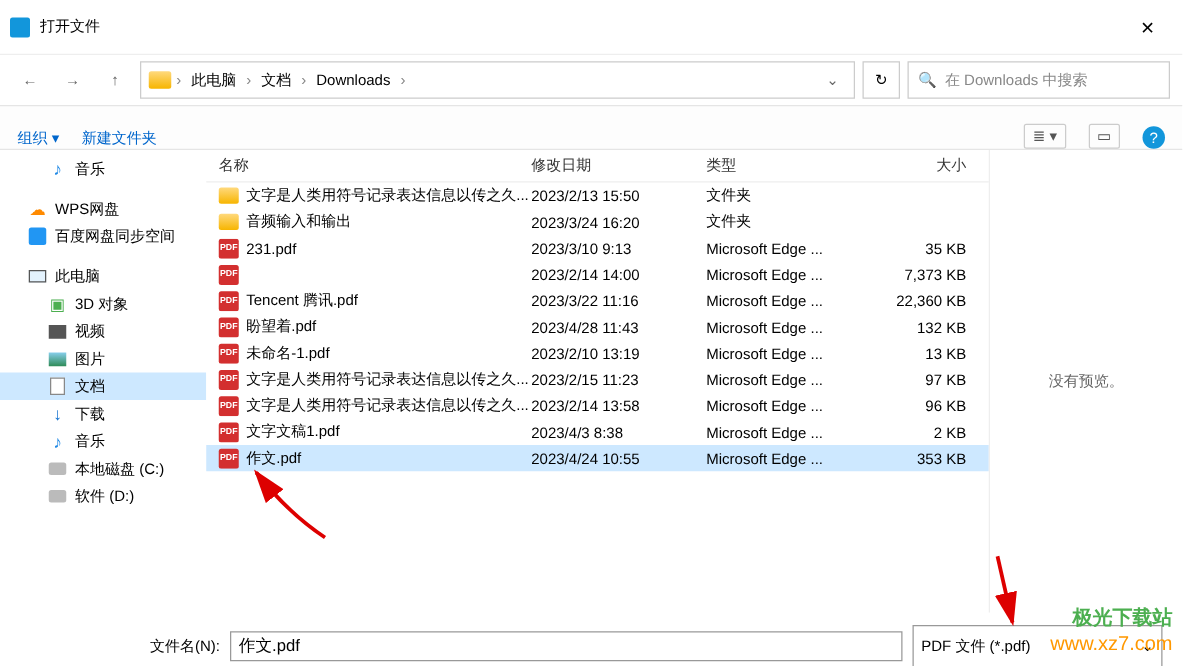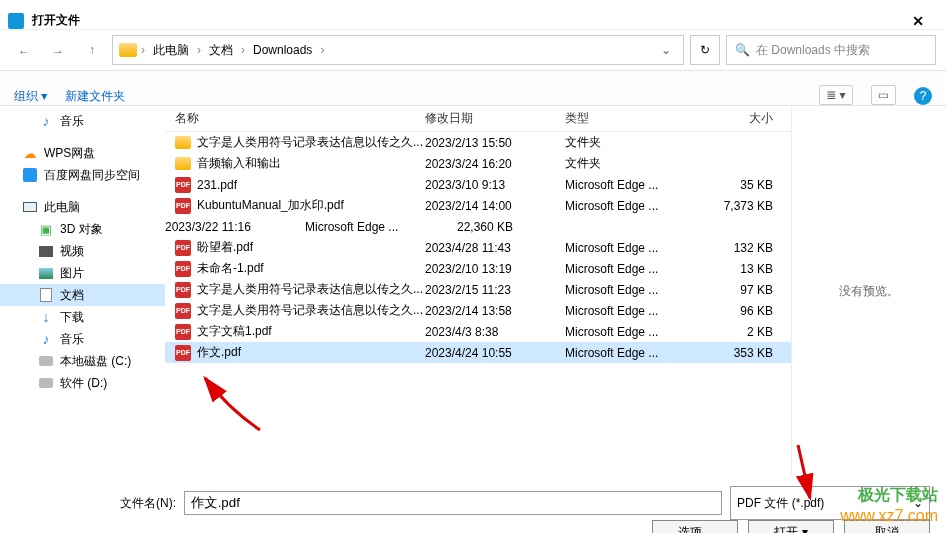--- a/index.html
+++ b/index.html
@@ -1,17 +1,17 @@
 <!DOCTYPE html>
 <html><head>
 <meta charset="utf-8">
 <style>
 * { margin: 0; padding: 0; box-sizing: border-box; font-family: "Microsoft YaHei", "Segoe UI", sans-serif; }
 body { background: #fff; width: 946px; height: 533px; overflow: hidden; position: relative; font-size: 12px; }
-.titlebar { height: 30px; display: flex; align-items: flex-end; padding: 0 8px; border-bottom: 1px solid #eee; font-weight: bold; }
+.titlebar { height: 44px; display: flex; align-items: center; padding: 0 8px; border-bottom: 1px solid #eee; }
 .titlebar .app-icon { width: 16px; height: 16px; background: #1296db; border-radius: 2px; margin-right: 8px; }
 .titlebar .title { flex: 1; font-size: 12px; }
 .titlebar .close { width: 40px; text-align: center; font-size: 14px; cursor: pointer; }
 .navbar { height: 40px; display: flex; align-items: center; padding: 0 10px; gap: 6px; }
 .nav-btn { width: 28px; height: 28px; display: flex; align-items: center; justify-content: center; color: #666; cursor: pointer; border-radius: 3px; }
 .path-box { flex: 1; height: 30px; border: 1px solid #ccc; display: flex; align-items: center; padding: 0 6px; gap: 4px; }
 .path-icon { width: 18px; height: 14px; background: linear-gradient(#ffd97d,#f7b500); border-radius: 2px; }
 .crumb { padding: 0 4px; cursor: pointer; }
 .crumb-sep { color: #888; }
 .path-expand { margin-left: auto; color: #666; padding: 0 6px; cursor: pointer; }
@@ -205,27 +205,30 @@
               <div class="fi-pdf">PDF</div>
               <span>231.pdf</span>
             </div>
             <div class="col-date">2023/3/10 9:13</div>
             <div class="col-type">Microsoft Edge ...</div>
             <div class="col-size">35 KB</div>
           </div>
           <div class="fl-row">
             <div class="col-name">
               <div class="fi-pdf">PDF</div>
-              <span>KubuntuManual_加水印.pdf</span>
             </div>
             <div class="col-date">2023/2/14 14:00</div>
             <div class="col-type">Microsoft Edge ...</div>
             <div class="col-size">7,373 KB</div>
           </div>
           <div class="fl-row">
+            <div class="col-name">
+              <div class="fi-pdf">PDF</div>
+              <span>Tencent 腾讯.pdf</span>
+            </div>
             <div class="col-date">2023/3/22 11:16</div>
             <div class="col-type">Microsoft Edge ...</div>
             <div class="col-size">22,360 KB</div>
           </div>
           <div class="fl-row">
             <div class="col-name">
               <div class="fi-pdf">PDF</div>
               <span>盼望着.pdf</span>
             </div>
             <div class="col-date">2023/4/28 11:43</div>

